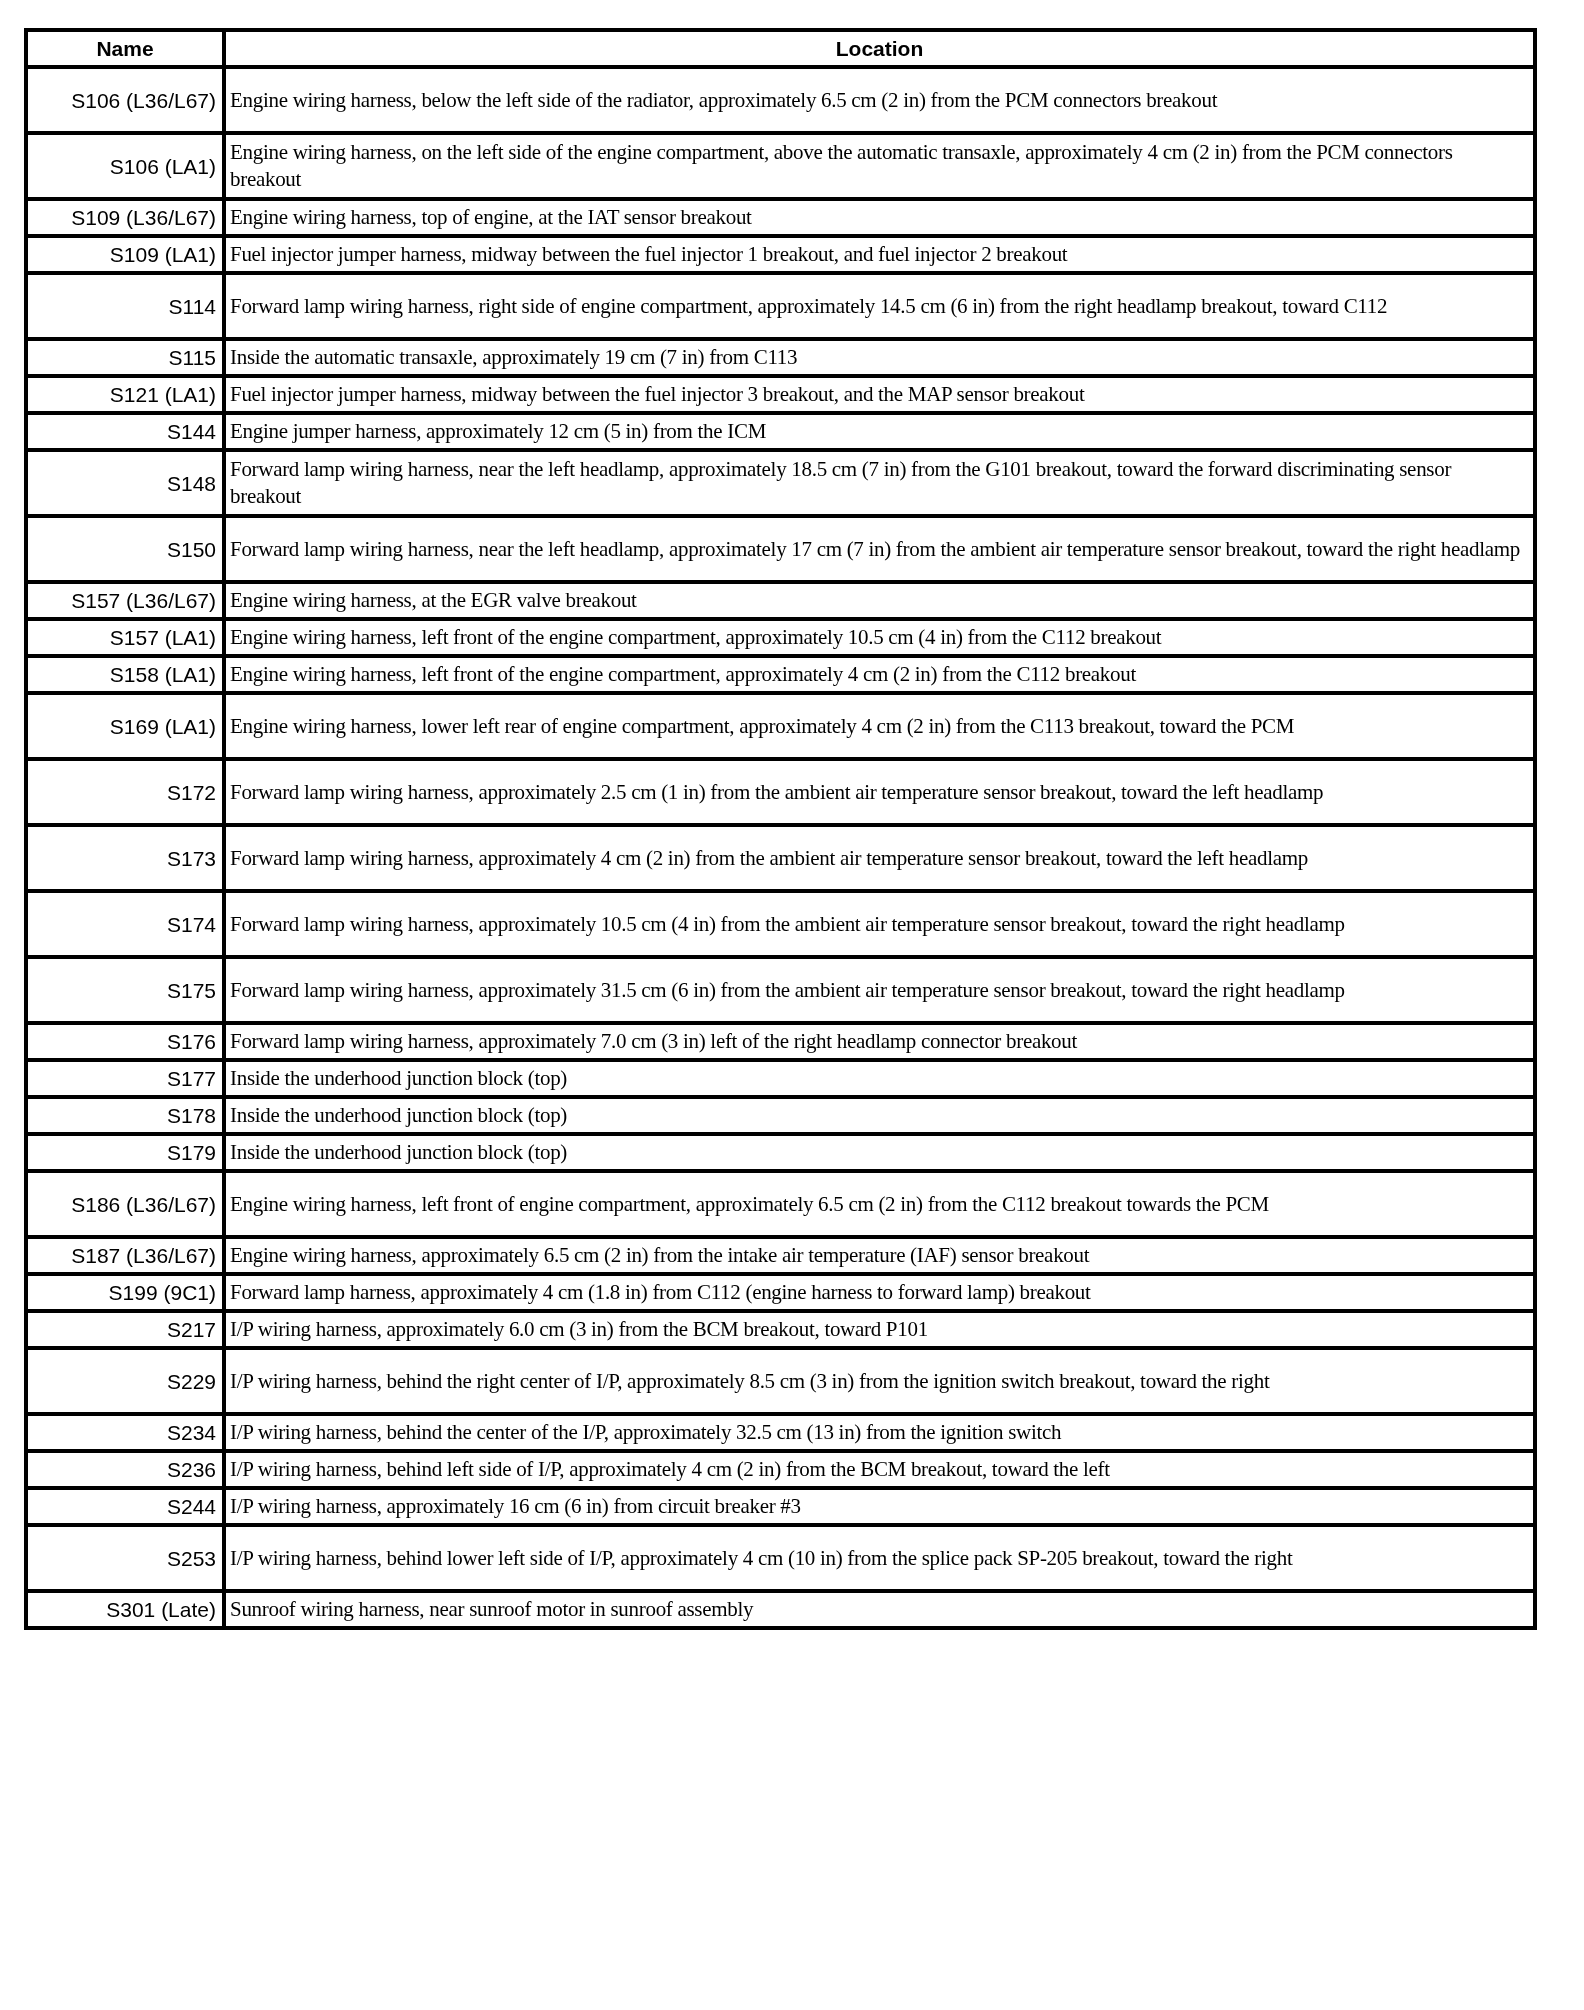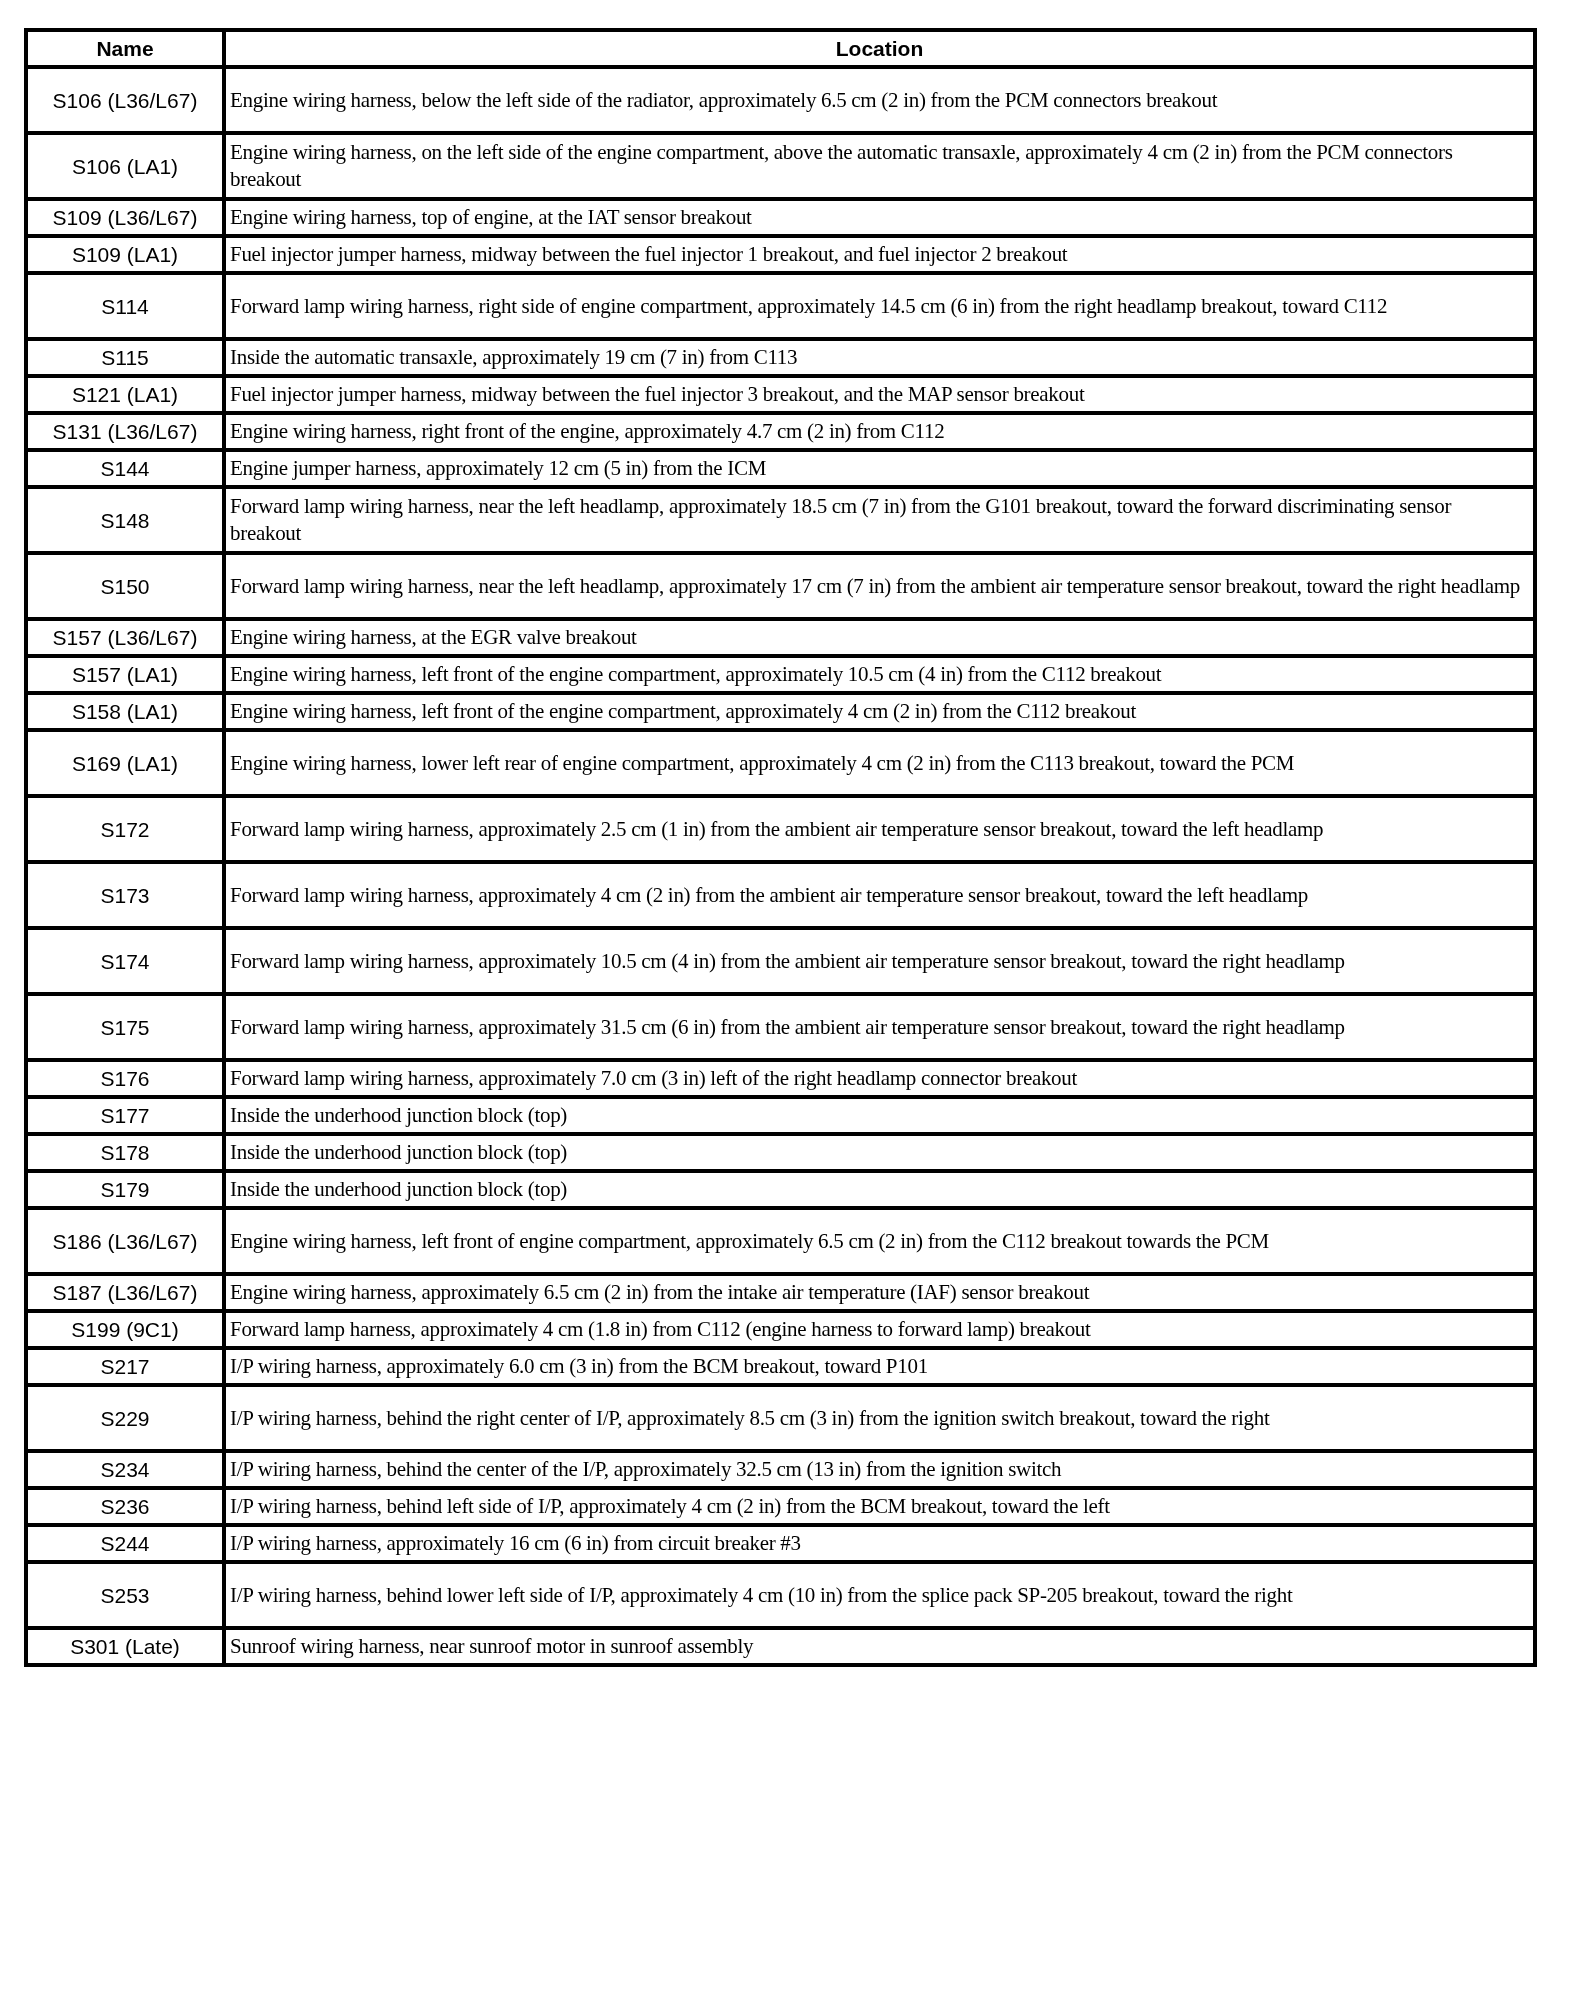--- a/index.html
+++ b/index.html
@@ -8,21 +8,21 @@
     position: absolute; left: 24px; top: 28px; width: 1513px;
     border-collapse: collapse; table-layout: fixed;
     font-family: "Liberation Sans", sans-serif; font-size: 21px; color: #000;
   }
   .tbl col.c-name { width: 198px; }
   .tbl th, .tbl td {
     border: 4px solid #000; padding: 0 6px; vertical-align: middle;
     line-height: 27px;
   }
   .tbl th { height: 33px; font-weight: bold; text-align: center; }
-  .tbl td.name { text-align: center; white-space: nowrap; }
+  .tbl td.name { text-align: right; white-space: nowrap; }
   .tbl td.loc { text-align: left; padding-left: 4px; letter-spacing: -0.3px; font-family: Liberation Serif, serif; }
   .tbl tr.r1 td { height: 33px; }
   .tbl tr.r2 td { height: 62px; }
 </style>
 </head>
 <body>
 
 <table class="tbl">
   <colgroup>
       <col class="c-name">
@@ -55,24 +55,20 @@
         <td class="name">S114</td>
         <td class="loc">Forward lamp wiring harness, right side of engine compartment, approximately 14.5 cm (6 in) from the right headlamp breakout, toward C112</td>
       </tr>
       <tr class="r1">
         <td class="name">S115</td>
         <td class="loc">Inside the automatic transaxle, approximately 19 cm (7 in) from C113</td>
       </tr>
       <tr class="r1">
         <td class="name">S121 (LA1)</td>
         <td class="loc">Fuel injector jumper harness, midway between the fuel injector 3 breakout, and the MAP sensor breakout</td>
-      </tr>
-      <tr class="r1">
-        <td class="name">S131 (L36/L67)</td>
-        <td class="loc">Engine wiring harness, right front of the engine, approximately 4.7 cm (2 in) from C112</td>
       </tr>
       <tr class="r1">
         <td class="name">S144</td>
         <td class="loc">Engine jumper harness, approximately 12 cm (5 in) from the ICM</td>
       </tr>
       <tr class="r2">
         <td class="name">S148</td>
         <td class="loc">Forward lamp wiring harness, near the left headlamp, approximately 18.5 cm (7 in) from the G101 breakout, toward the forward discriminating sensor breakout</td>
       </tr>
       <tr class="r2">

